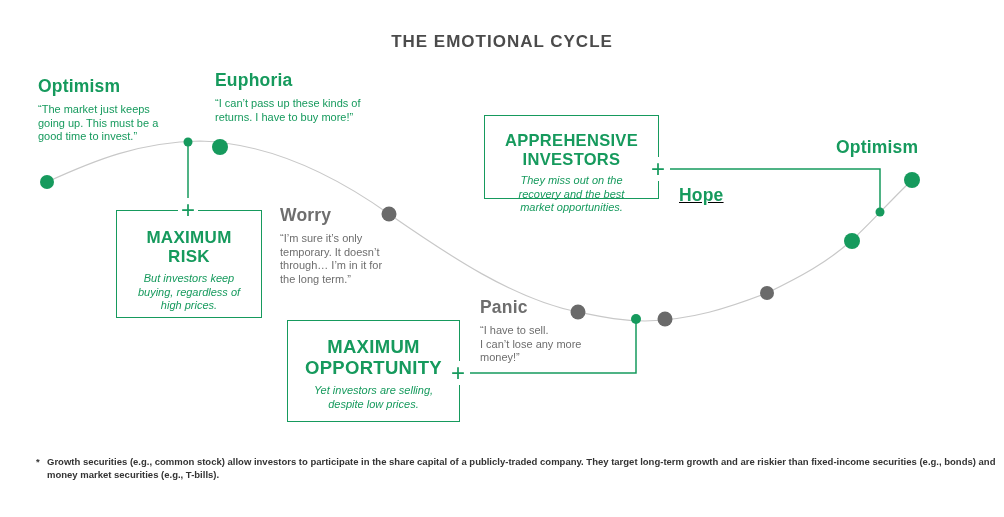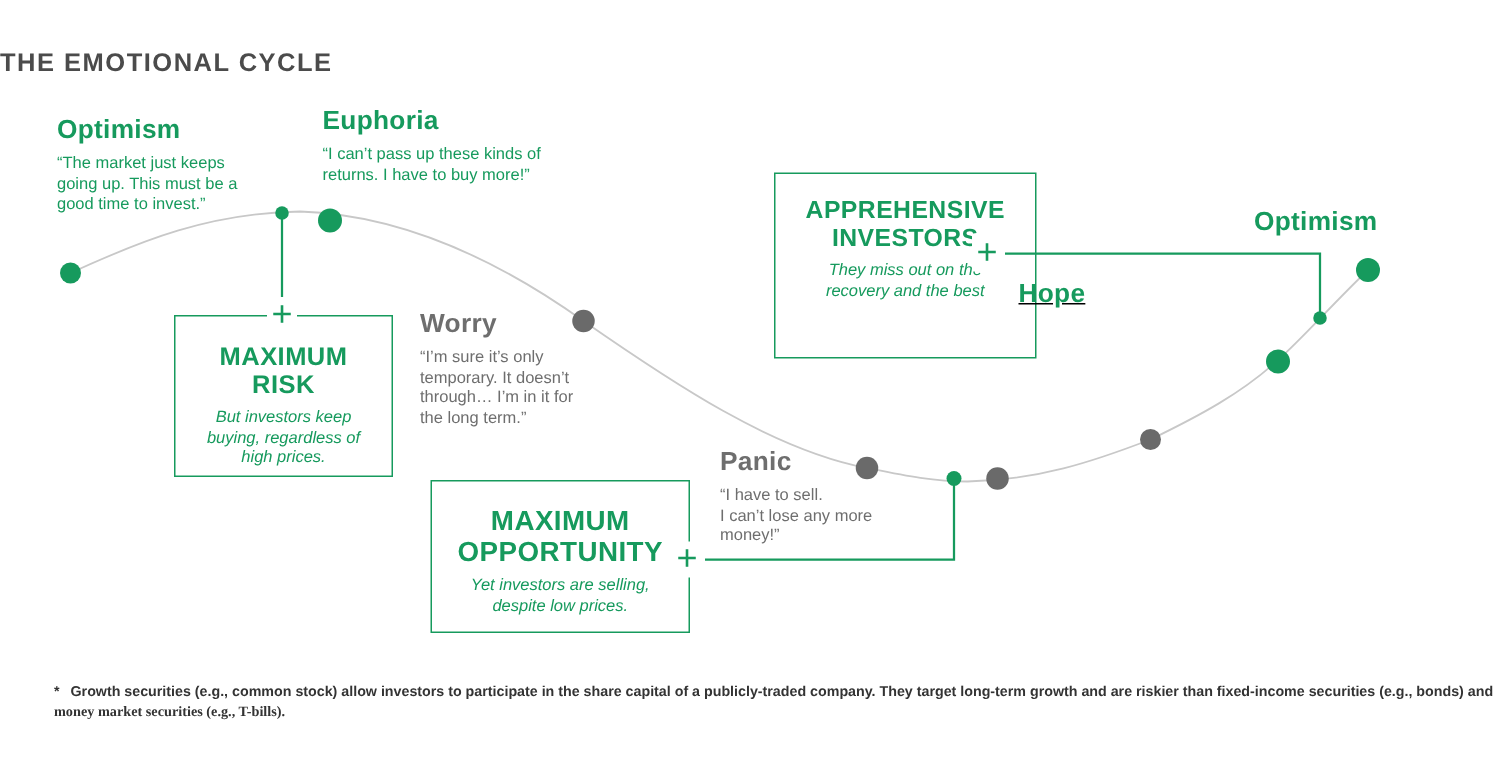--- a/index.html
+++ b/index.html
@@ -5,21 +5,21 @@
   :root{
     --green:#169a5d; --gray:#6e6e6e; --curve:#c8c8c8; --dotgray:#6a6a6a;
     --titlegray:#4b4b4b; --ink:#333333;
   }
   html,body{margin:0;padding:0;background:#ffffff;}
   .canvas{
     position:relative;width:1004px;height:517px;background:#ffffff;overflow:hidden;
     font-family:"Liberation Sans","DejaVu Sans",sans-serif;
   }
   .title{
-    position:absolute;left:0;right:0;top:32px;margin:0;text-align:left;
+    position:absolute;left:0;right:0;top:32px;margin:0;text-align:center;
     font-size:17px;font-weight:700;letter-spacing:1px;color:var(--titlegray);
   }
   .layer{position:absolute;left:0;top:0;z-index:0;}
   .curve{fill:none;stroke:var(--curve);stroke-width:1.2px;}
   .connector{fill:none;stroke:var(--green);stroke-width:1.5px;}
   .dot-green{fill:var(--green);}
   .dot-gray{fill:var(--dotgray);}
   .stage{position:absolute;z-index:2;}
   .stage h2{margin:0 0 6px 0;font-size:17.5px;font-weight:700;letter-spacing:.2px;}
   .stage.green h2{color:var(--green);}
@@ -28,38 +28,38 @@
   .stage.green .quote{color:var(--green);}
   .stage.gray .quote{color:var(--gray);}
   .callout{
     position:absolute;z-index:1;border:1px solid var(--green);
     text-align:center;color:var(--green);box-sizing:border-box;
   }
   .callout .box-title{font-weight:700;letter-spacing:.3px;}
   .callout .box-body{font-size:11px;line-height:13.5px;margin-top:6px;font-style:italic;}
   #risk-box{left:116px;top:210px;width:146px;height:108px;padding-top:17px;}
   #risk-box .box-title{font-size:17px;line-height:19px;}
-  #apprehensive-box{left:484px;top:115px;width:175px;height:124px;padding-top:15px;margin-left:32px;}
+  #apprehensive-box{left:484px;top:115px;width:175px;height:84px;padding-top:15px;}
   #apprehensive-box .box-title{font-size:16.5px;line-height:18.5px;}
   #opportunity-box{left:287px;top:320px;width:173px;height:102px;padding-top:15px;}
   #opportunity-box .box-title{font-size:18.5px;line-height:21px;}
   .plus{
     position:absolute;z-index:3;color:var(--green);background:#ffffff;
     font-size:24px;font-weight:300;line-height:24px;width:20px;text-align:center;
   }
   #plus-risk{left:178px;top:198px;}
   #plus-apprehensive{left:648px;top:157px;}
   #plus-opportunity{left:448px;top:361px;}
   .footnote{
     position:absolute;left:36px;top:456px;width:960px;z-index:2;
     font-size:9.5px;line-height:12.5px;font-weight:600;color:var(--ink);
   }
   .footnote .fline{display:flex;}
   .footnote .marker{width:11px;flex:none;}
-  .footnote .indent{margin-left:0;font-family:Liberation Serif, serif;}
+  .footnote .indent{margin-left:11px;}
 </style>
 </head>
 <body>
 
 <div class="canvas">
 
   <h1 class="title">THE EMOTIONAL CYCLE</h1>
 
   <svg class="layer" width="1004" height="517" viewBox="0 0 1004 517">
     <path class="curve" d="M 47 182
@@ -145,20 +145,21 @@
   </div>
 
   <div class="callout" id="apprehensive-box">
     <div class="box-title">
       <div>APPREHENSIVE</div>
       <div>INVESTORS</div>
     </div>
     <div class="box-body">
       <div>They miss out on the</div>
       <div>recovery and the best</div>
+      <div>market opportunities.</div>
     </div>
   </div>
 
   <div class="callout" id="opportunity-box">
     <div class="box-title">
       <div>MAXIMUM</div>
       <div>OPPORTUNITY</div>
     </div>
     <div class="box-body">
       <div>Yet investors are selling,</div>

